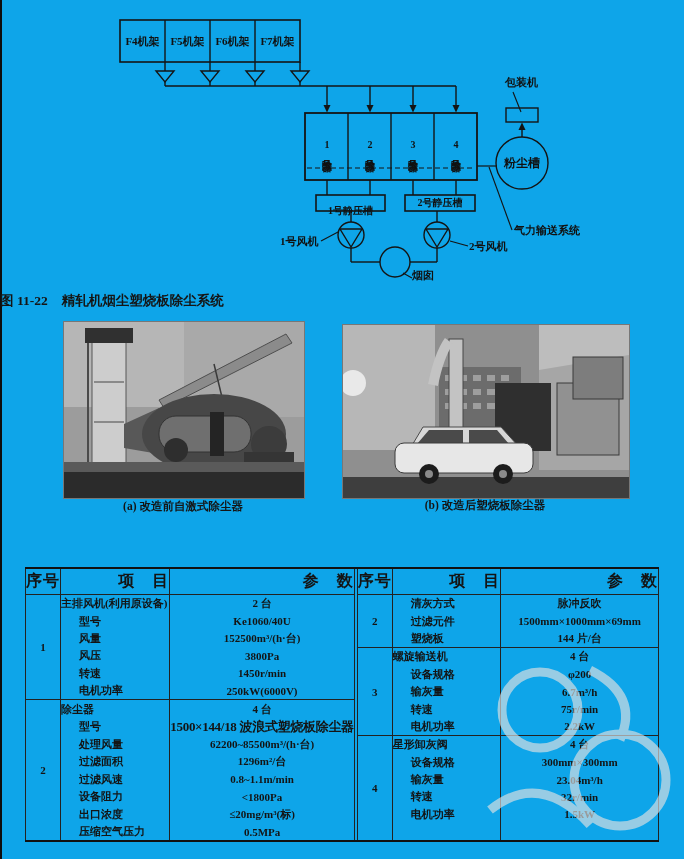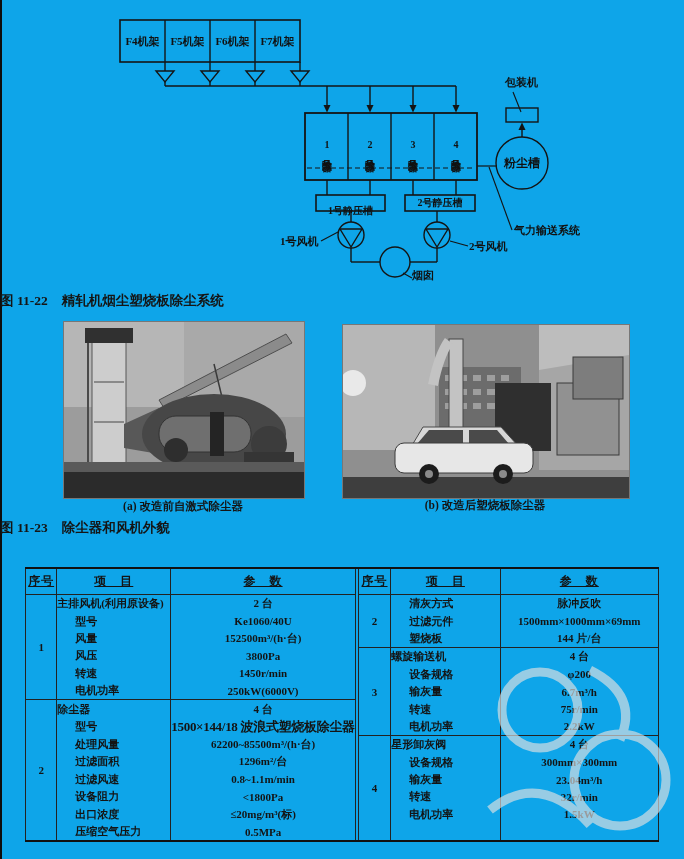--- a/index.html
+++ b/index.html
@@ -33,21 +33,21 @@
     position:absolute;left:25px;top:567px;width:634px;
     display:flex;gap:2px;
     border-top:2.5px solid #111;border-bottom:2.5px solid #111;
   }
   table.half{border-collapse:collapse;table-layout:fixed;}
   table.half th,table.half td{
     border-left:1px solid #222;border-right:1px solid #222;
     font-size:11px;font-weight:bold;color:#141414;
     overflow:hidden;white-space:nowrap;padding:0;
   }
-  table.half thead th{border-bottom:1.3px solid #222;height:25px;font-size:12px;text-align:center;letter-spacing:1px;text-decoration:underline;}
+  table.half thead th{border-bottom:1.3px solid #222;height:25px;font-size:16px;text-align:right;letter-spacing:1px;}
   table.half tbody td{height:17.4px;}
   td.sn{text-align:center;vertical-align:middle;}
   td.item{text-align:left;padding-left:4px;}
   td.item.ind{padding-left:18px;}
   td.val{text-align:center;}
   td.val.tight{font-size:13px;letter-spacing:-0.3px;font-family:Liberation Serif, serif;}
   tr.group-start td{border-top:1.2px solid #222;}
   .wm{position:absolute;pointer-events:none;}
 </style>
 </head>
@@ -219,23 +219,20 @@
           <circle cx="86" cy="149" r="4" fill="#8a8a8a"></circle>
         <circle cx="160" cy="149" r="10" fill="#1c1c1c"></circle>
           <circle cx="160" cy="149" r="4" fill="#8a8a8a"></circle>
       </g>
     </svg>
   </div>
 
   <div class="subcap" style="left:342px;top:498px;width:286px">(b) 改造后塑烧板除尘器</div>
   <div class="subcap" style="left:63px;top:499px;width:240px">(a) 改造前自激式除尘器</div>
 
-  <div class="cap cap23">
-    <span>图 11-23</span><span class="gap"></span><span>除尘器和风机外貌</span>
-  </div>
 
 
   <div class="tablewrap">
     <table class="half">
       <colgroup>
           <col style="width:35px">
           <col style="width:120px">
           <col style="width:163px">
         </colgroup>
       <thead>

